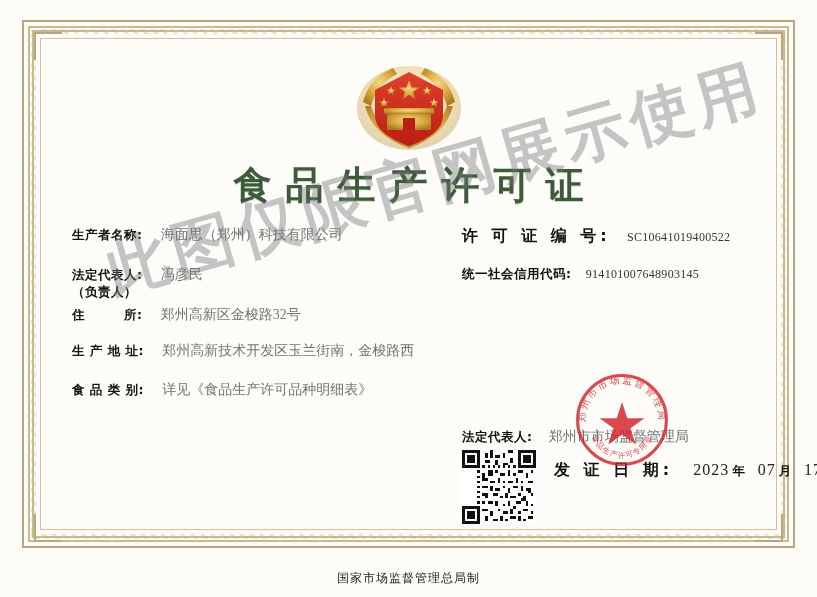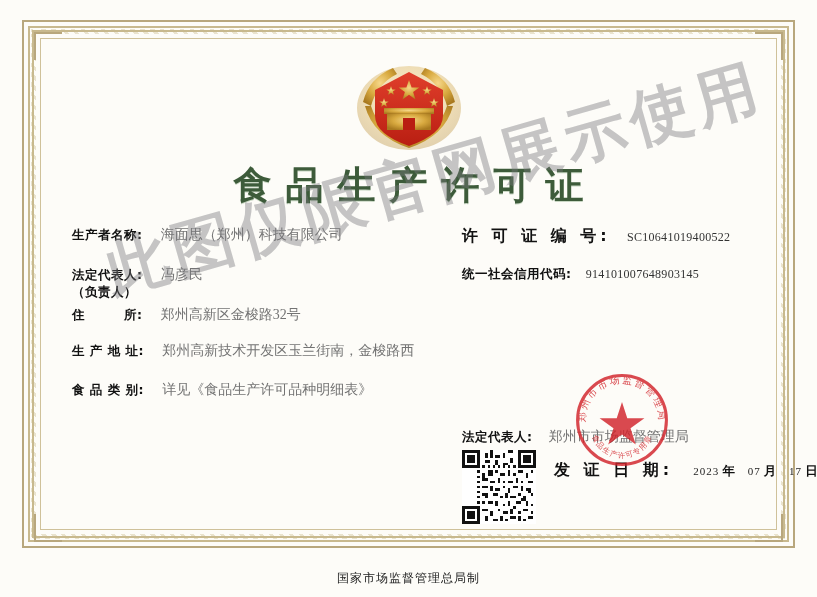--- a/index.html
+++ b/index.html
@@ -150,21 +150,21 @@
 
   
   #f-certno        { left: 462px; top: 8px; }
   #f-credit        { left: 462px; top: 48px; }
   #f-issuer        { left: 462px; top: 210px; }
   #f-issuedate     { left: 554px; top: 242px; }
   #f-expiredate    { left: 554px; top: 273px; }
 
   .date-val {
     font-family: "Liberation Serif", serif;
-    font-size: 11px;
+    font-size: 16px;
     letter-spacing: 1px;
   }
 
   
   .qr {
     position: absolute;
     left: 462px;
     top: 450px;
     width: 74px;
     height: 74px;

